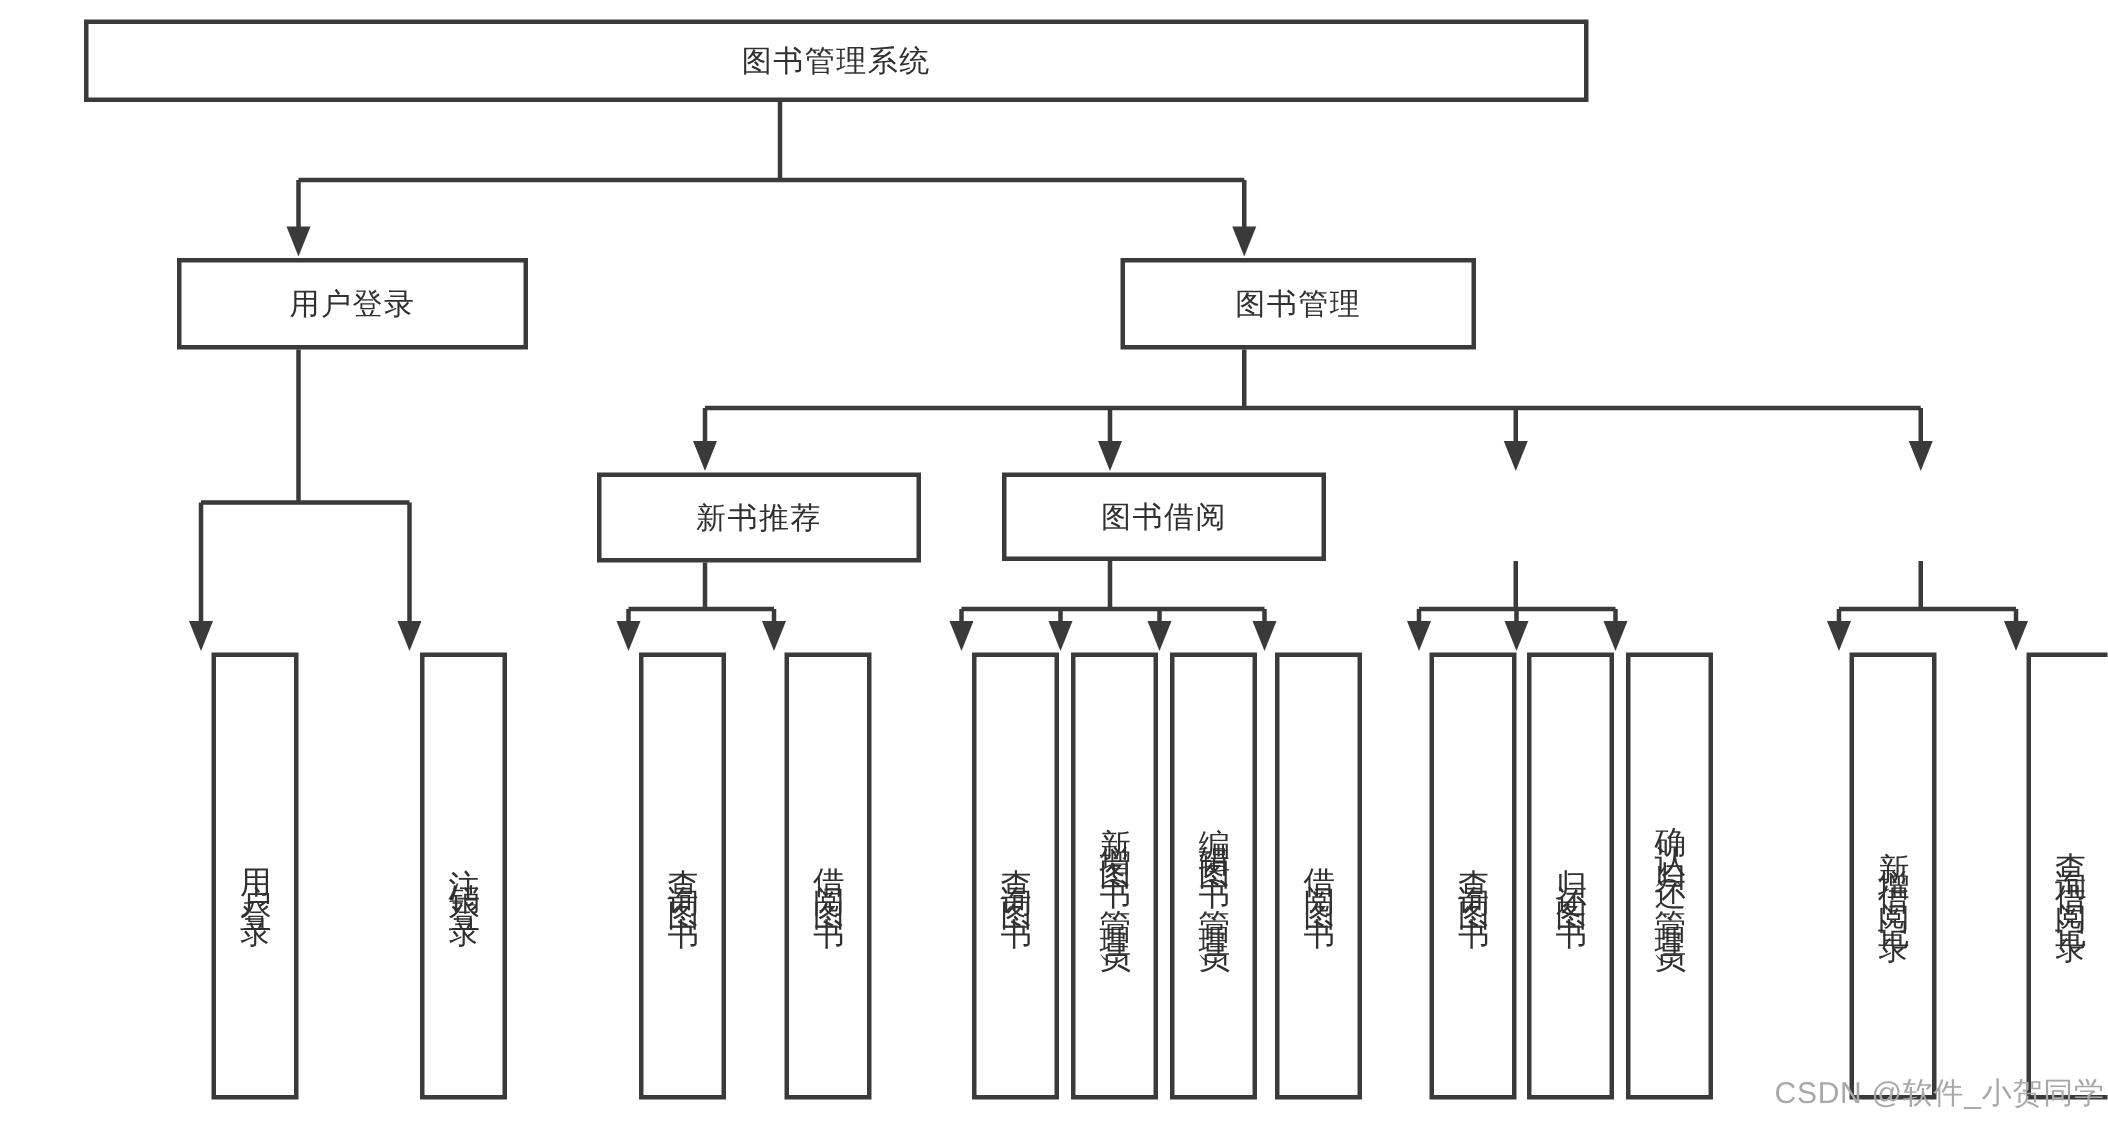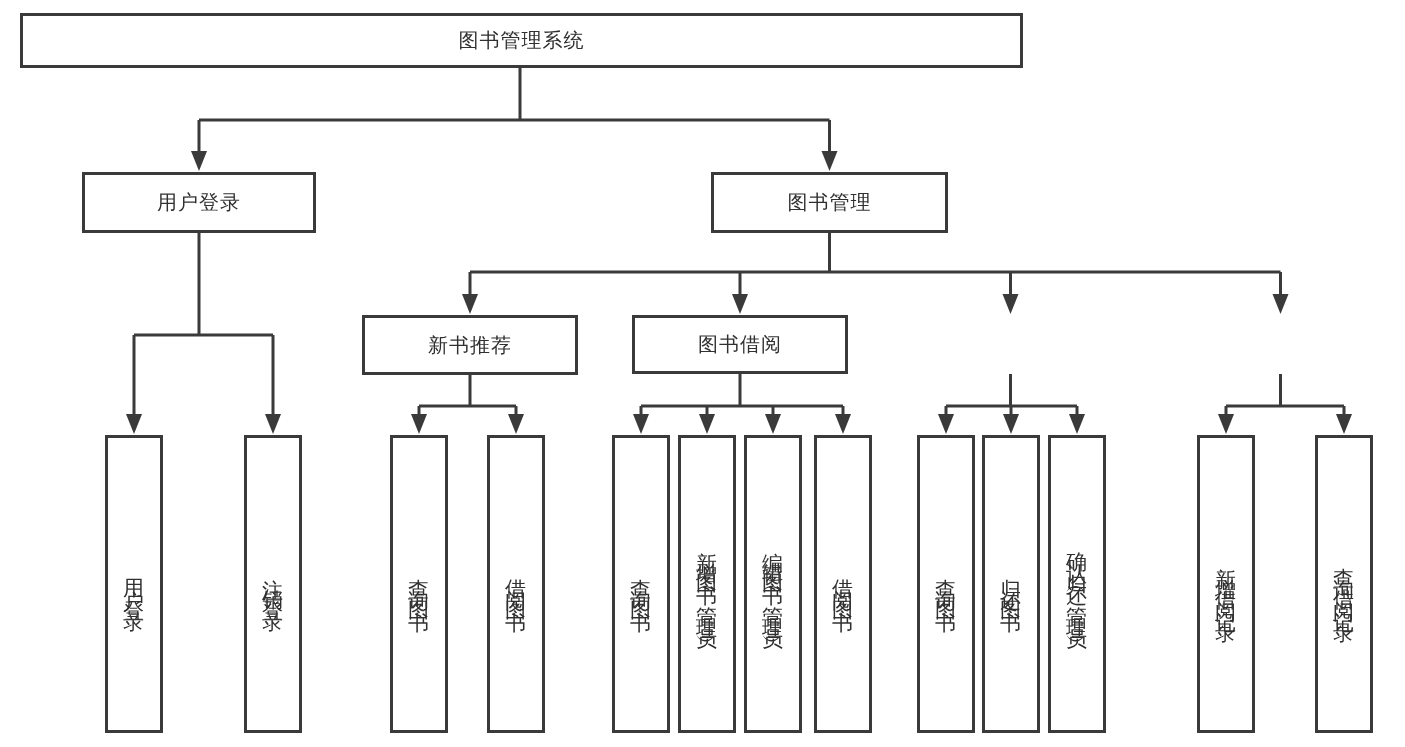--- a/index.html
+++ b/index.html
@@ -22,20 +22,21 @@
   }
   .node{
     position:absolute;
     box-sizing:border-box;
     background:#ffffff;
     border:3px solid var(--line,#3a3a3a);
     display:flex;
     align-items:center;
     justify-content:center;
     z-index:2;
+    margin-left:36px;
   }
   .node.h .lbl{
     font-size:20px;
     letter-spacing:1px;
     white-space:nowrap;
   }
   .node.v .lbl{
     writing-mode:vertical-rl;
     text-orientation:mixed;
     font-size:21px;
@@ -136,14 +137,15 @@
     <span class="lbl">确认归还（管理员）</span>
   </div>
 
   <div class="node v" style="left:1197px;top:435px;width:58px;height:298px">
     <span class="lbl">新增借阅记录</span>
   </div>
   <div class="node v" style="left:1315px;top:435px;width:58px;height:298px">
     <span class="lbl">查询借阅记录</span>
   </div>
 
+  <div class="watermark">CSDN @软件_小贺同学</div>
 
 </div>
 
 </body></html>

